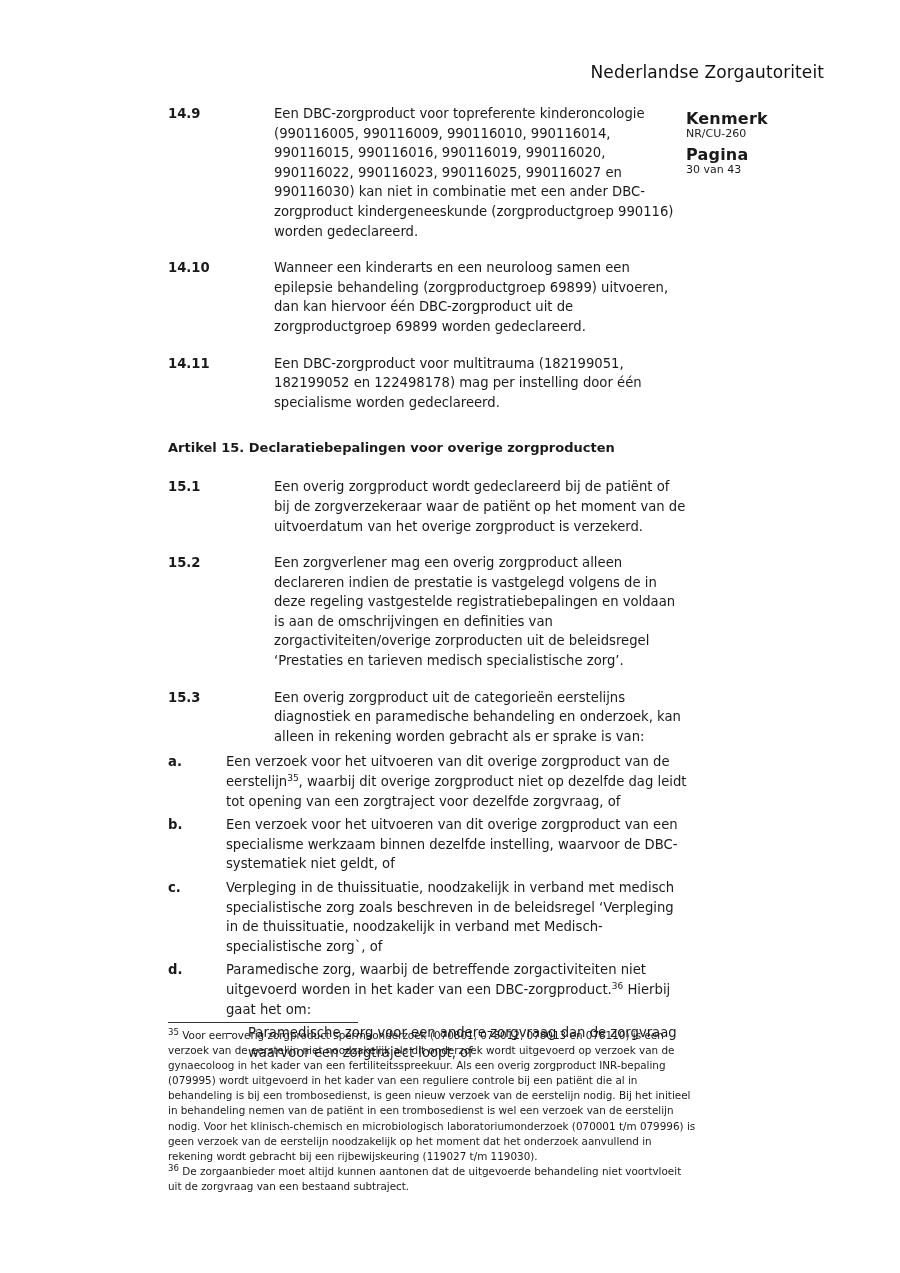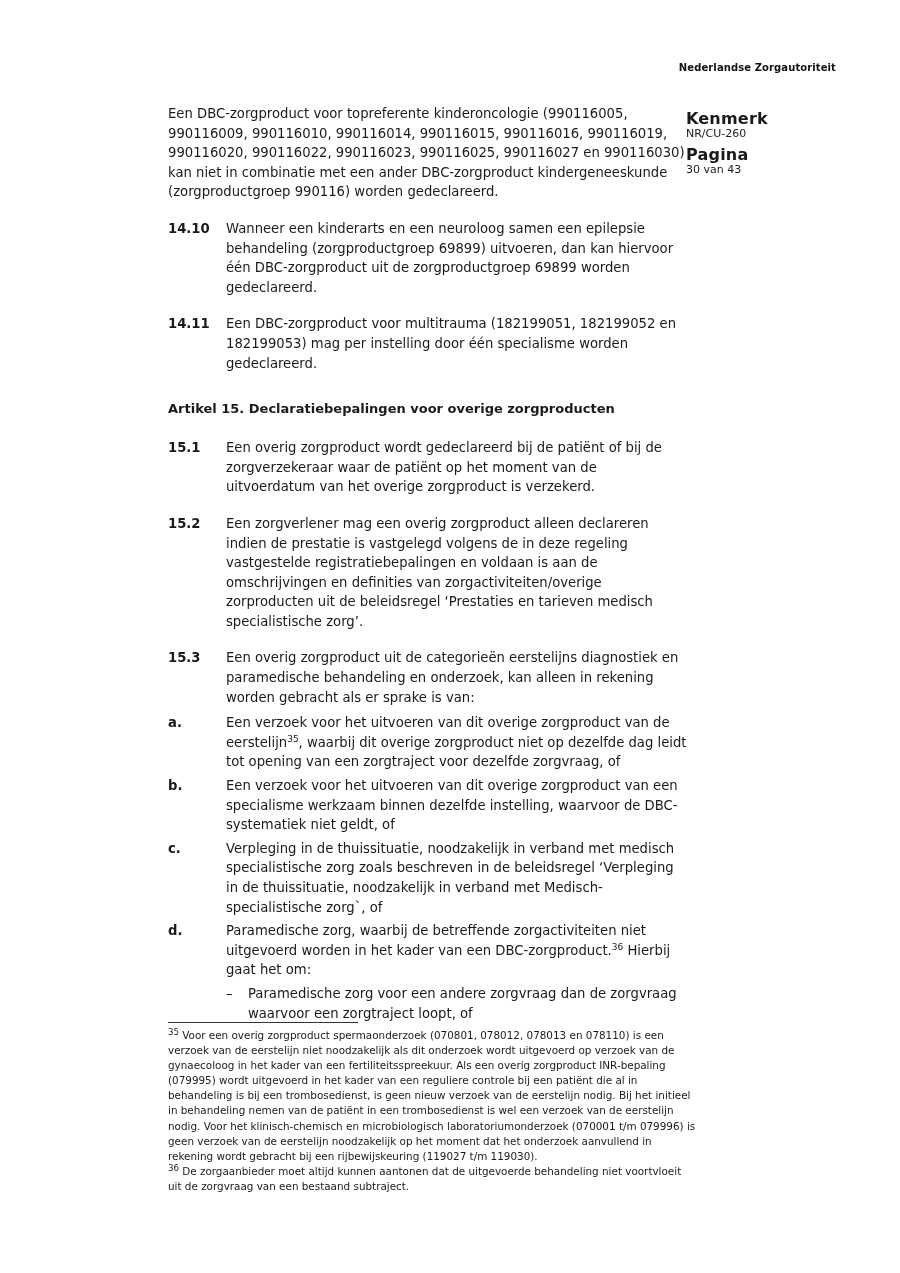--- a/index.html
+++ b/index.html
@@ -16,23 +16,23 @@
   }
   .page {
     position: relative;
     width: 900px;
     height: 1273px;
     box-sizing: border-box;
   }
   .org-name {
     position: absolute;
     top: 62px;
-    right: 64px;
-    font-size: 10px;
-    font-weight: bold;
+    right: 76px;
+    font-size: 17px;
+    font-weight: normal;
     letter-spacing: 0.1px;
     color: #111;
   }
   .meta {
     position: absolute;
     top: 112px;
     left: 686px;
     width: 180px;
     font-size: 10.5px;
     line-height: 14.5px;
@@ -60,20 +60,21 @@
     line-height: 19.6px;
   }
   .clause .num {
     font-weight: bold;
     width: 58px;
     flex: 0 0 58px;
     box-sizing: border-box;
   }
   .clause .body {
     flex: 1 1 auto;
+    margin-left: 48px;
   }
   .artikel {
     font-size: 13px;
     font-weight: bold;
     margin: 26px 0 20px 0;
     line-height: 19px;
   }
   .sub {
     display: flex;
     font-size: 13.2px;
@@ -141,31 +142,32 @@
   <div class="meta">
     <div class="label">Kenmerk</div>
     <div class="value">NR/CU-260</div>
     <div class="label">Pagina</div>
     <div class="value">30 van 43</div>
   </div>
 
   <div class="content">
 
     <div class="clause">
+      <div class="num">14.9</div>
       <div class="body">Een DBC-zorgproduct voor topreferente kinderoncologie (990116005, 990116009, 990116010, 990116014, 990116015, 990116016, 990116019, 990116020, 990116022, 990116023, 990116025, 990116027 en 990116030) kan niet in combinatie met een ander DBC-zorgproduct kindergeneeskunde (zorgproductgroep 990116) worden gedeclareerd.</div>
     </div>
 
     <div class="clause">
       <div class="num">14.10</div>
       <div class="body">Wanneer een kinderarts en een neuroloog samen een epilepsie behandeling (zorgproductgroep 69899) uitvoeren, dan kan hiervoor één DBC-zorgproduct uit de zorgproductgroep 69899 worden gedeclareerd.</div>
     </div>
 
     <div class="clause">
       <div class="num">14.11</div>
-      <div class="body">Een DBC-zorgproduct voor multitrauma (182199051, 182199052 en 182199053) mag per instelling door één specialisme worden gedeclareerd.</div>
+      <div class="body">Een DBC-zorgproduct voor multitrauma (182199051, 182199052 en 122498178) mag per instelling door één specialisme worden gedeclareerd.</div>
     </div>
 
     <div class="artikel">Artikel 15. Declaratiebepalingen voor overige zorgproducten</div>
 
     <div class="clause">
       <div class="num">15.1</div>
       <div class="body">Een overig zorgproduct wordt gedeclareerd bij de patiënt of bij de zorgverzekeraar waar de patiënt op het moment van de uitvoerdatum van het overige zorgproduct is verzekerd.</div>
     </div>
 
     <div class="clause">

